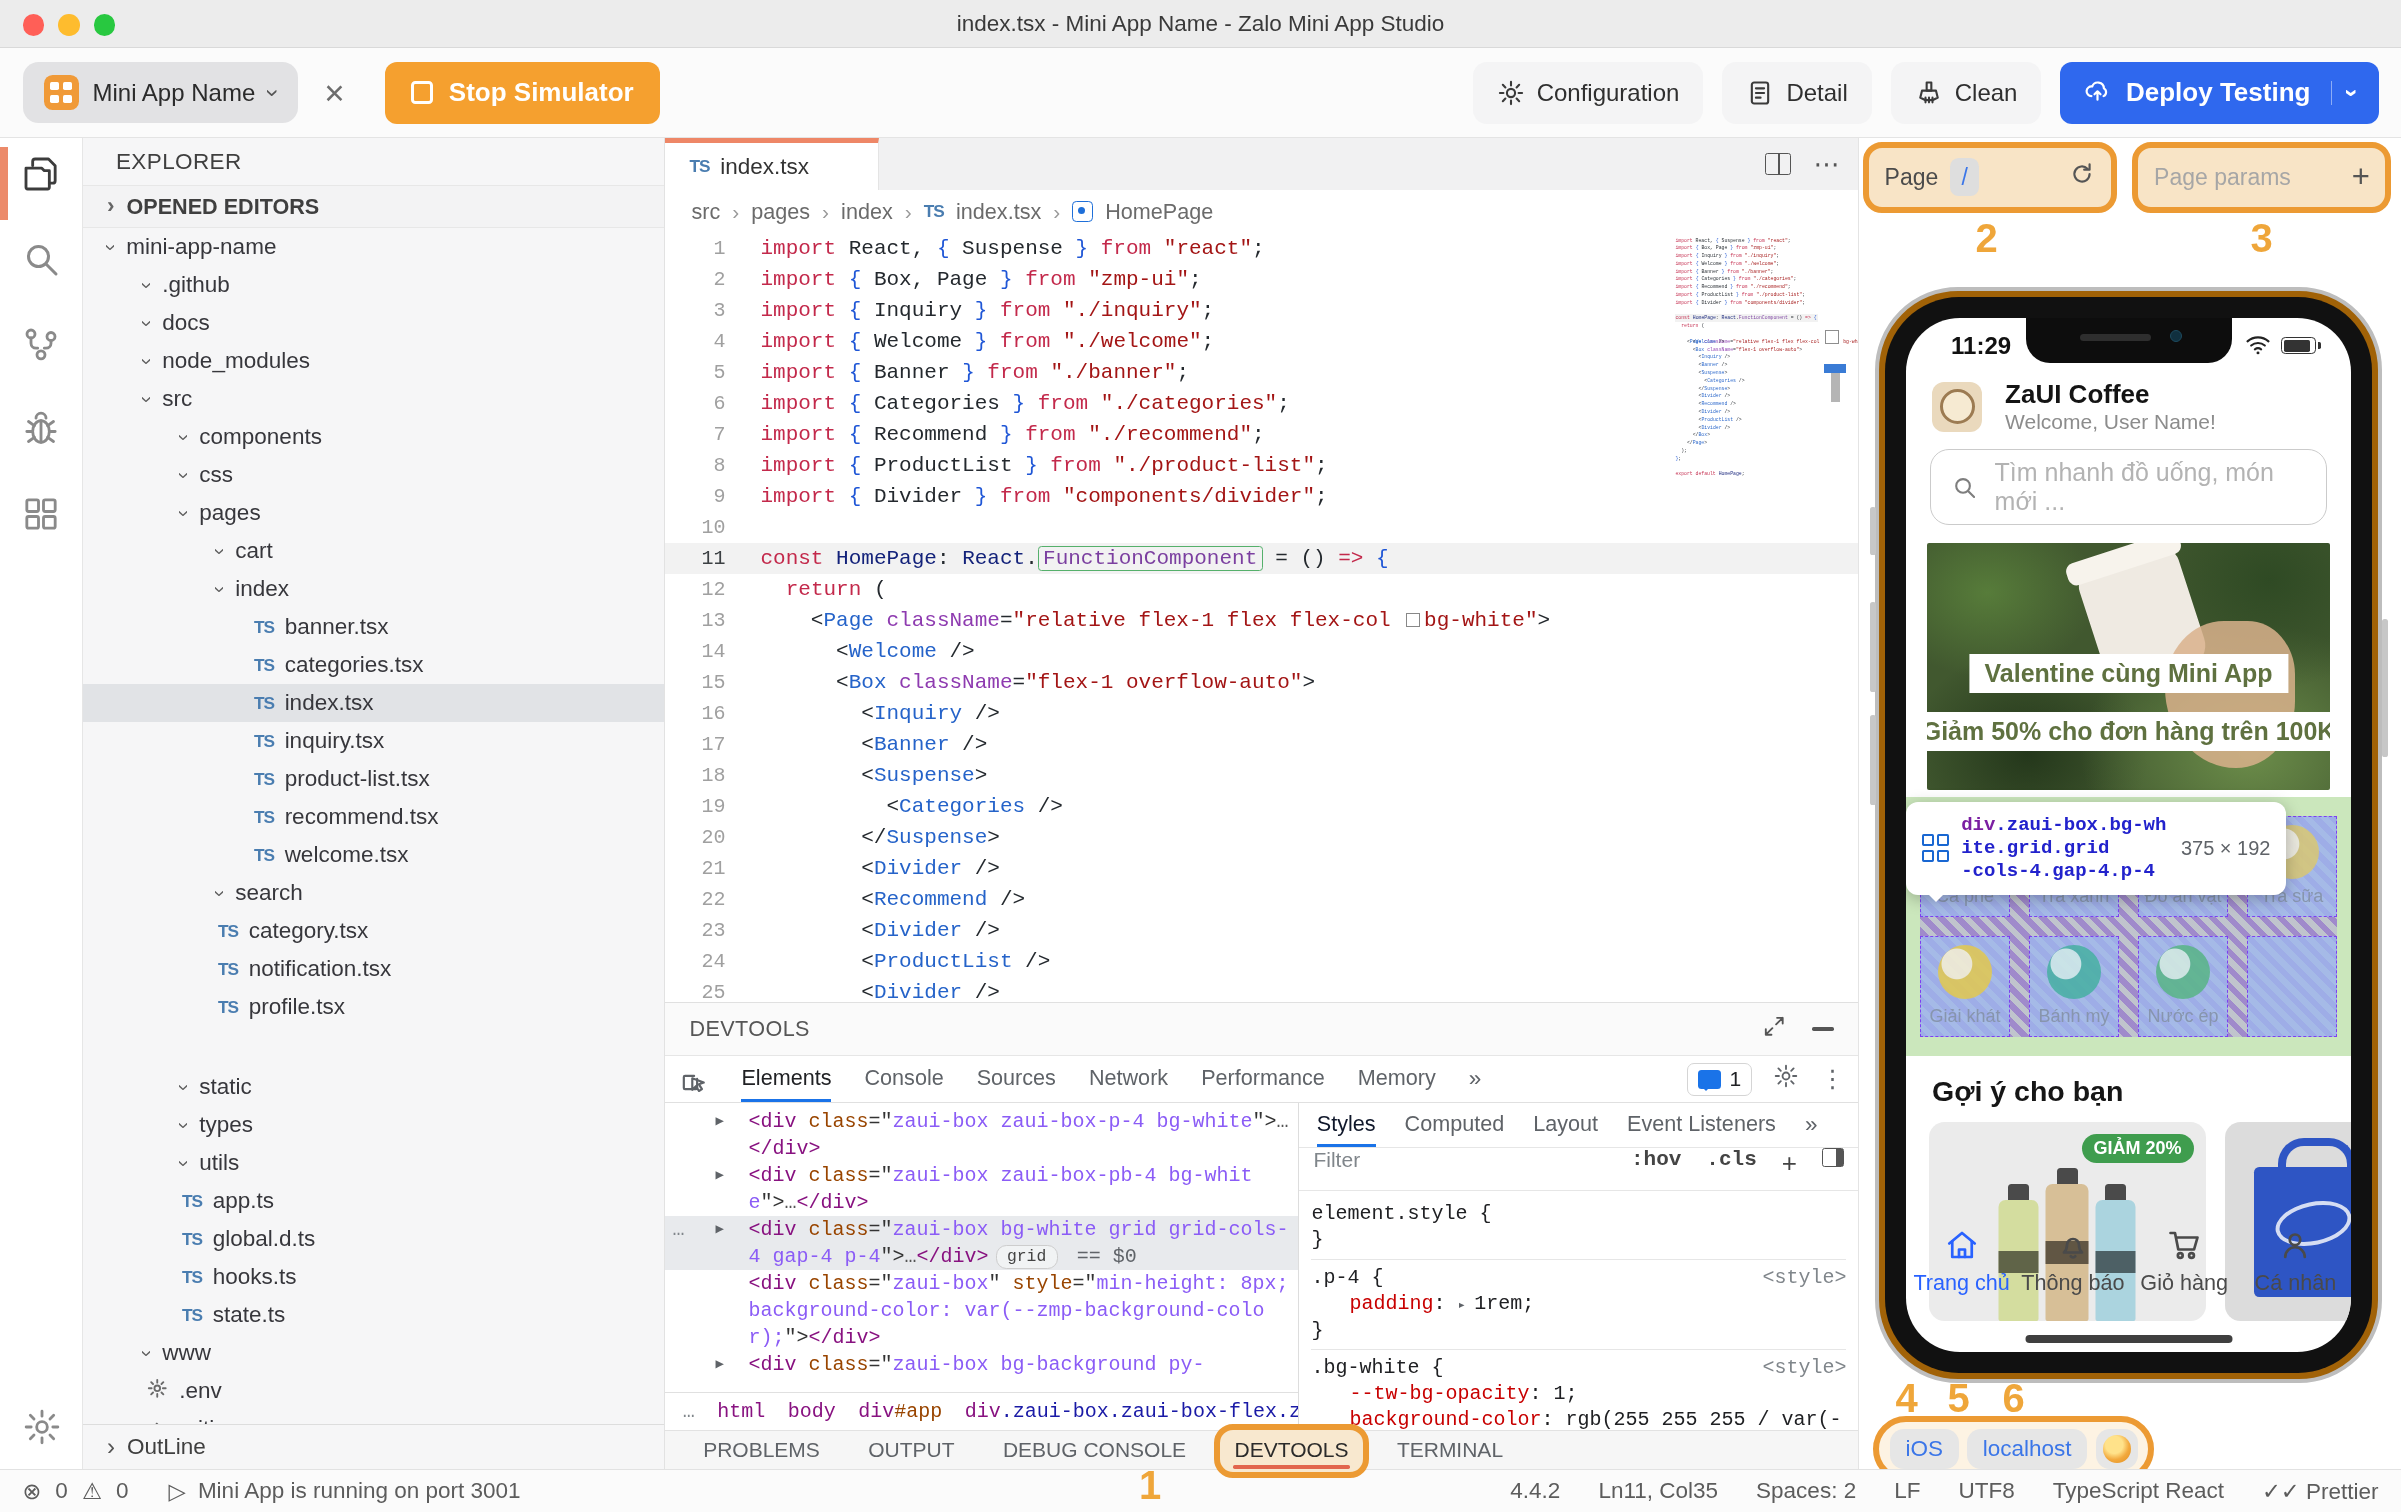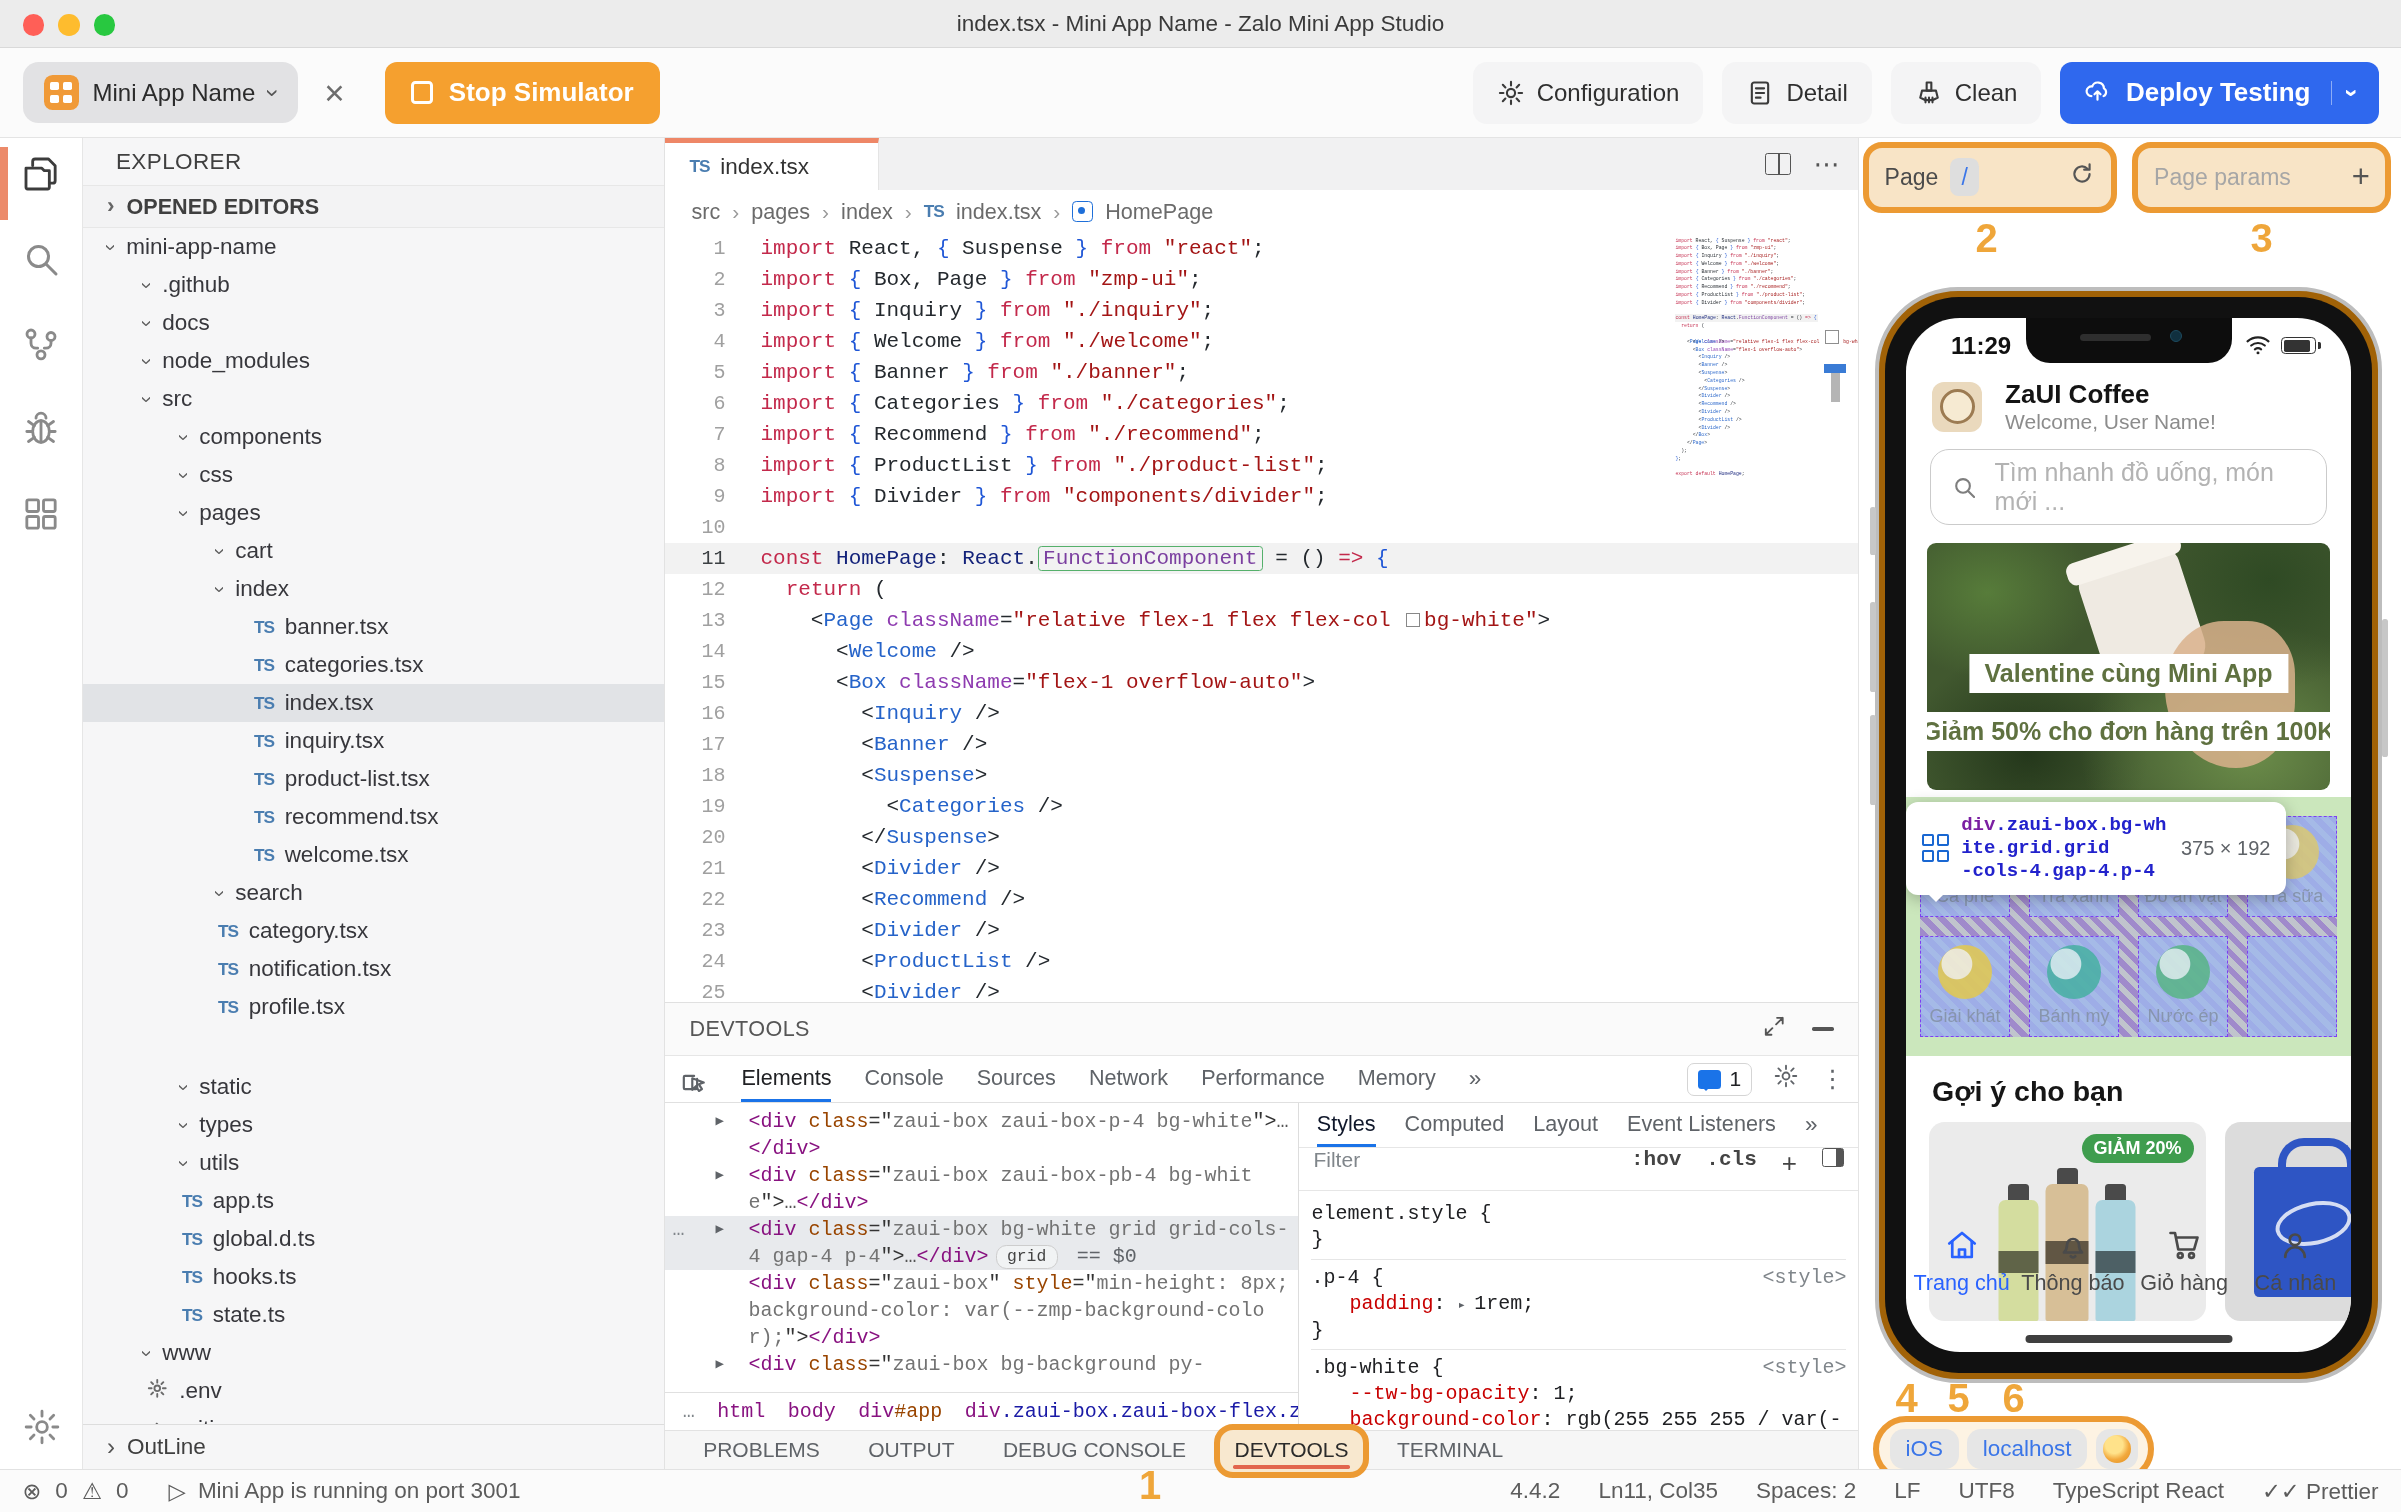--- a/index.html
+++ b/index.html
@@ -105,21 +105,21 @@
   .bubble::after{content:"";position:absolute;left:3.5px;bottom:-6px;border:4.3px solid transparent;border-top-color:#1a73e8}
   .dt-gear svg{width:26px;height:26px;stroke:#5f6368}
   .kebab{font-size:24px;color:#5f6368;letter-spacing:0}
   .dt-body{flex:1;display:flex;overflow:hidden}
   .dt-left{flex:1;display:flex;flex-direction:column;overflow:hidden}
   .dom{flex:1;overflow:hidden;font-family:"Liberation Mono",monospace;font-size:20px;line-height:27px;padding-top:5.2px}
   .dom-row{padding-left:83px;position:relative;word-break:break-all}
   .dom-row .arr{position:absolute;left:50px;top:0;color:#5f6368;font-size:14px}
   .dom-row.sel{background:#e8eaed}
   .dom-row .dots{position:absolute;left:7px;top:0;color:#80868b;letter-spacing:0.9px}
-  .dt-tg{color:#881280}.dt-at{color:#994500}.dt-vl{color:#737373}.dt-pl{color:#333}.dt-el{color:#555}
+  .dt-tg{color:#881280}.dt-at{color:#994500}.dt-vl{color:#8b5cf6}.dt-pl{color:#333}.dt-el{color:#555}
   .gridbadge{display:inline-block;background:#f1f3f4;border:0.9px solid #cdcdcd;border-radius:10.4px;font-size:16.4px;color:#444;padding:0 10.4px;margin:0 7px;line-height:22.5px;vertical-align:1.7px}
   .eqdollar{color:#5f6368}
   .dom-crumbs{height:38px;border-top:0.9px solid #e0e0e0;display:flex;align-items:center;gap:22.5px;padding-left:17.3px;font-family:"Liberation Mono",monospace;font-size:20px;background:#fff;white-space:nowrap;overflow:hidden}
   .cb-dim{color:#80868b}.cb-tag{color:#881280}.cb-id{color:#994500}.cb-cls{color:#1a1aa6}
 
   .dt-rightpane{width:560px;border-left:0.9px solid #ddd;display:flex;flex-direction:column;overflow:hidden}
   .st-tabs{height:45px;display:flex;align-items:center;gap:29px;padding:0 17.3px;font-size:21.6px;color:#5f6368;border-bottom:0.9px solid #e6e6e6}
   .st-tab{height:100%;display:flex;align-items:center;border-bottom:3.5px solid transparent}
   .st-tab.active{color:#0f172a;border-bottom-color:#1a73e8}
   .st-filter{height:43px;display:flex;align-items:flex-start;border-bottom:0.9px solid #e6e6e6;padding:0 14px;gap:25px;font-size:21px;color:#80868b}
@@ -179,21 +179,21 @@
   .batt{width:35px;height:17.3px;border:1.7px solid #333;border-radius:4.3px;position:relative}
   .batt::before{content:"";position:absolute;left:1.7px;top:1.7px;bottom:1.7px;right:5.2px;background:#333;border-radius:1.7px}
   .batt::after{content:"";position:absolute;right:-6px;top:4.3px;width:3.5px;height:7px;background:#333;border-radius:0 1.7px 1.7px 0}
   .p-header{display:flex;align-items:center;gap:23px;padding:12px 26px 0 26px}
   .p-logo{width:50px;height:50px;border-radius:12px;background:#ead9bd;display:flex;align-items:center;justify-content:center}
   .p-logo i{width:35px;height:35px;border-radius:50%;background:#f6ead2;border:3.5px solid #9c7b52}
   .p-apptitle{font-size:26px;color:#141414;font-weight:bold;line-height:1.15}
   .p-welcome{font-size:21px;color:#8c8c8c}
   .p-search{margin:15.6px 24px 0 24px;height:76px;border:1.7px solid #cbcbcb;border-radius:19px;display:flex;align-items:center;gap:17.3px;padding:0 21px;color:#b3b3b3;font-size:25px}
   .p-search svg{width:29px;height:29px;stroke:#7e7e7e}
-  .banner{margin:17.3px 21px 0 21px;height:247px;border-radius:9px;position:relative;overflow:hidden;
+  .banner{margin:17.3px 21px 0 21px;height:247px;border-radius:2px;position:relative;overflow:hidden;
     background:radial-gradient(156px 121px at 15% 20%,#577c3a,transparent 70%),
                radial-gradient(190px 156px at 85% 15%,#2f4a24,transparent 70%),
                radial-gradient(225px 173px at 80% 85%,#6c8d4a,transparent 75%),
                radial-gradient(173px 147px at 25% 85%,#24371b,transparent 70%),#41582f}
   .cup{position:absolute;left:164px;top:15.6px;width:104px;height:121px;background:#efeae2;border-radius:15.6px 15.6px 22.5px 22.5px;transform:rotate(-18deg)}
   .cup::before{content:"";position:absolute;left:-7px;top:-14px;right:-7px;height:22.5px;background:#f7f3ec;border-radius:8.6px}
   .hand{position:absolute;right:35px;top:78px;width:130px;height:147px;background:#d9b28c;border-radius:50% 40% 50% 60%;opacity:.85}
   .bstrip{position:absolute;left:50%;transform:translateX(-50%);background:#fff;padding:5.2px 15.6px;font-weight:bold;color:#5f7140;white-space:nowrap}
   .bstrip1{top:111px;font-size:25px}
   .bstrip2{top:169px;font-size:25px}

